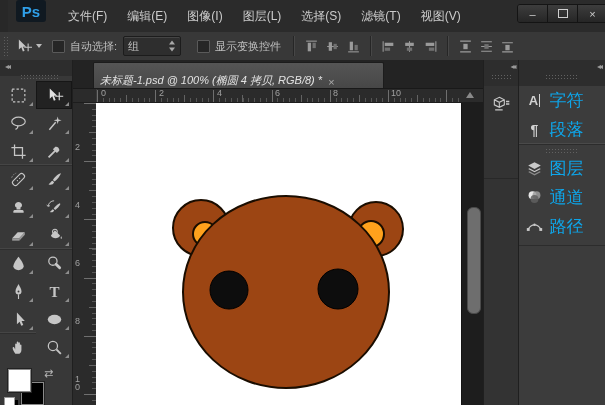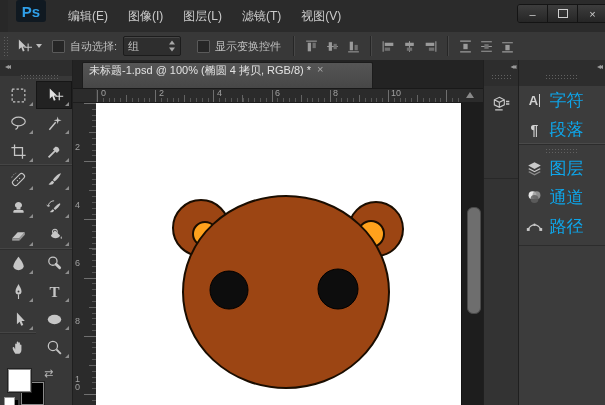--- a/index.html
+++ b/index.html
@@ -52,23 +52,23 @@
   
   .swatches{position:relative;height:60px;margin-top:6px;}
   .swatch{position:absolute;width:21px;height:21px;border:1px solid #8a8a8a;box-shadow:0 0 0 1px #222;}
   .fg{left:8px;top:2px;z-index:2;}
   .bg{left:21px;top:15px;z-index:1;}
   .swapicon{position:absolute;left:44px;top:0;color:#b5b5b5;font-size:11px;}
   .minis{position:absolute;left:4px;top:30px;width:9px;height:9px;border:1px solid #999;background:#fff;box-shadow:3px 3px 0 #000;}
   
   .docarea{width:412px;display:flex;flex-direction:column;}
   .tabbar{height:28px;background:#232323;border-bottom:1px solid #191919;display:flex;align-items:flex-end;}
-  .tab{margin-left:9px;height:25px;width:277px;background:linear-gradient(#555555,#474747);
+  .tab{margin-left:20px;height:25px;width:277px;background:linear-gradient(#555555,#474747);
        border:1px solid #1c1c1c;border-bottom:none;border-radius:2px 2px 0 0;
-       display:flex;align-items:flex-start;padding:0 6px;font-size:11px;color:#e2e2e2;white-space:nowrap;overflow:hidden;}
+       display:flex;align-items:flex-end;padding:0 6px;font-size:11px;color:#e2e2e2;white-space:nowrap;overflow:hidden;font-style:italic;}
   .tab-close{margin-left:6px;color:#aaaaaa;font-size:11px;}
   .rulerrow{height:13px;display:flex;position:relative;background:#2b2b2b;border-bottom:1px solid #1d1d1d;}
   .corner{width:23px;background:#2b2b2b;border-right:1px solid #3a3a3a;}
   .hruler{position:relative;width:365px;background:#2b2b2b;overflow:hidden;}
   .hr-minor,.hr-mid,.hr-major{position:absolute;left:0;right:0;bottom:0;}
   .hr-minor{height:4px;background:repeating-linear-gradient(90deg,#565656 0 1px,transparent 1px 5.82px);}
   .hr-mid{height:7px;background:repeating-linear-gradient(90deg,#636363 0 1px,transparent 1px 29.1px);}
   .hr-major{height:12px;background:repeating-linear-gradient(90deg,#6f6f6f 0 1px,transparent 1px 58.2px);}
   .hnum{position:absolute;top:0;font-size:9px;color:#a0a0a0;line-height:9px;}
   .scrollup{position:absolute;right:9px;top:3px;width:0;height:0;border-left:4px solid transparent;
@@ -98,23 +98,25 @@
   .para{font-size:14px;font-weight:bold;}
 </style>
 </head>
 <body>
 
 <div id="app">
 
   <div class="titlebar">
     <div class="ps-logo">Ps</div>
     <div class="menus">
+      <span class="menu-item">文件(F)</span>
       <span class="menu-item">编辑(E)</span>
       <span class="menu-item">图像(I)</span>
       <span class="menu-item">图层(L)</span>
+      <span class="menu-item">选择(S)</span>
       <span class="menu-item">滤镜(T)</span>
       <span class="menu-item">视图(V)</span>
     </div>
     <div class="winbtns">
       <span class="winbtn">–</span>
       <span class="winbtn">
           <span class="maxbox"></span>
         </span>
       <span class="winbtn">×</span>
     </div>

